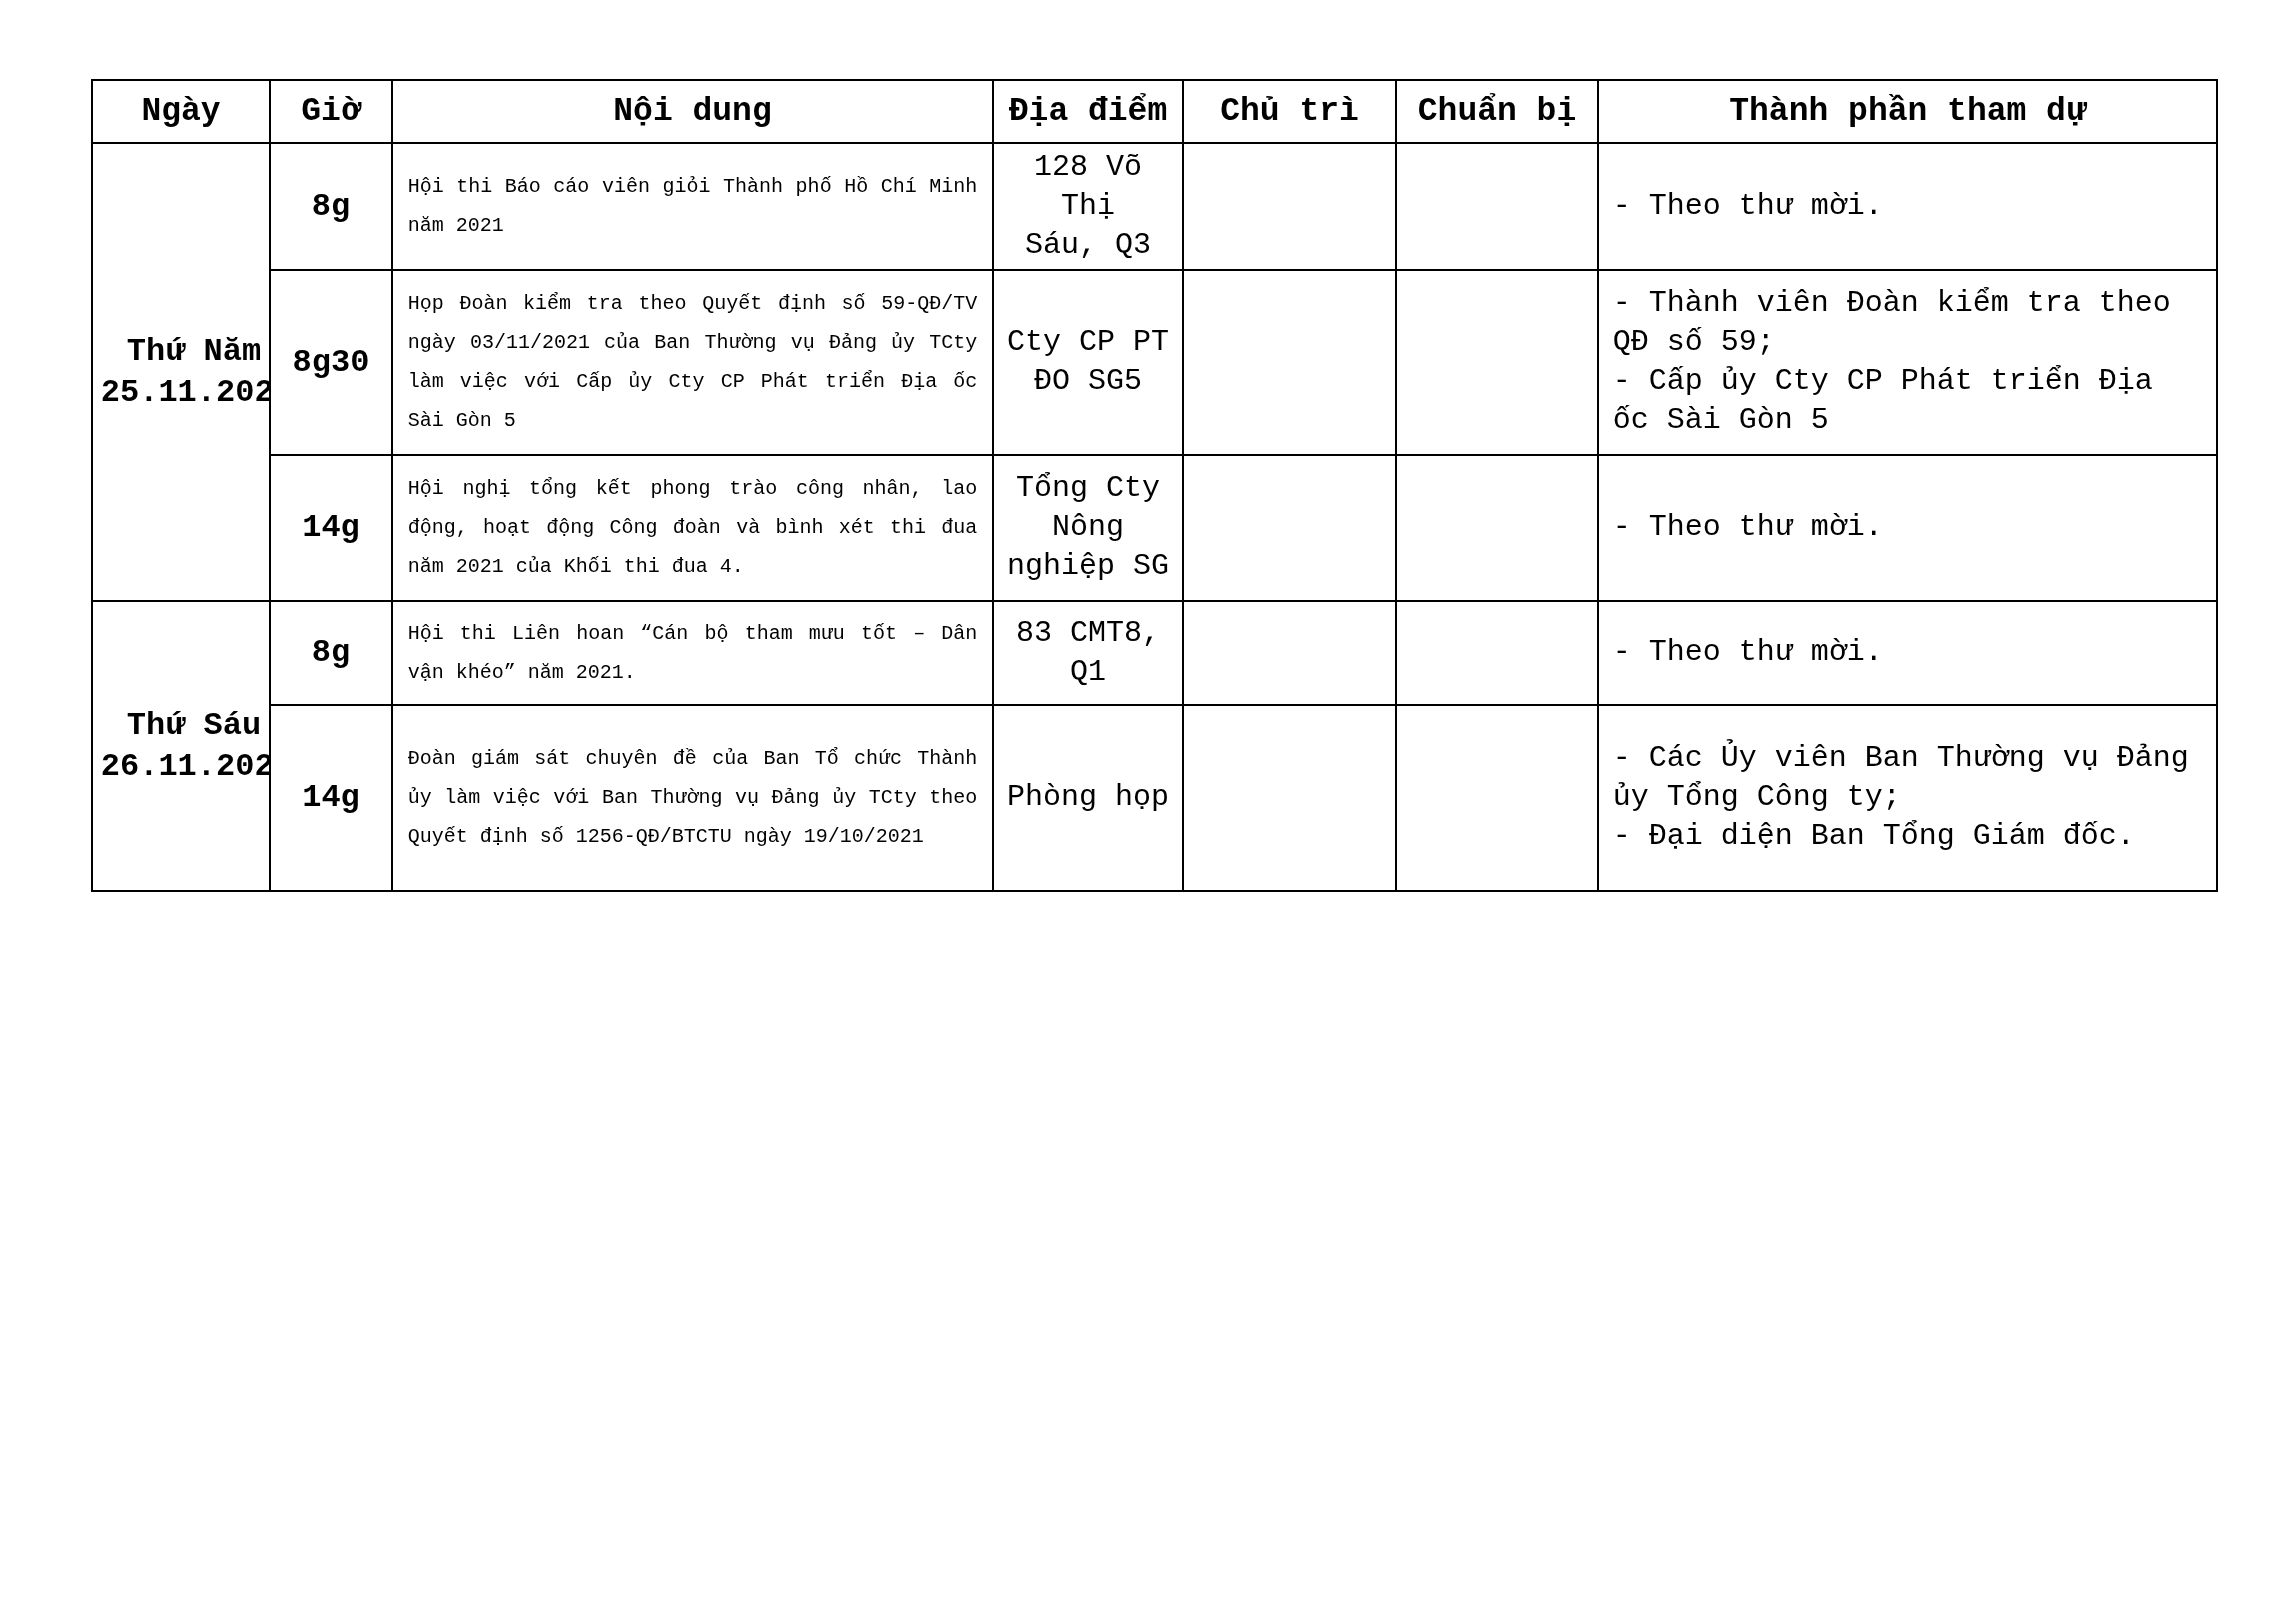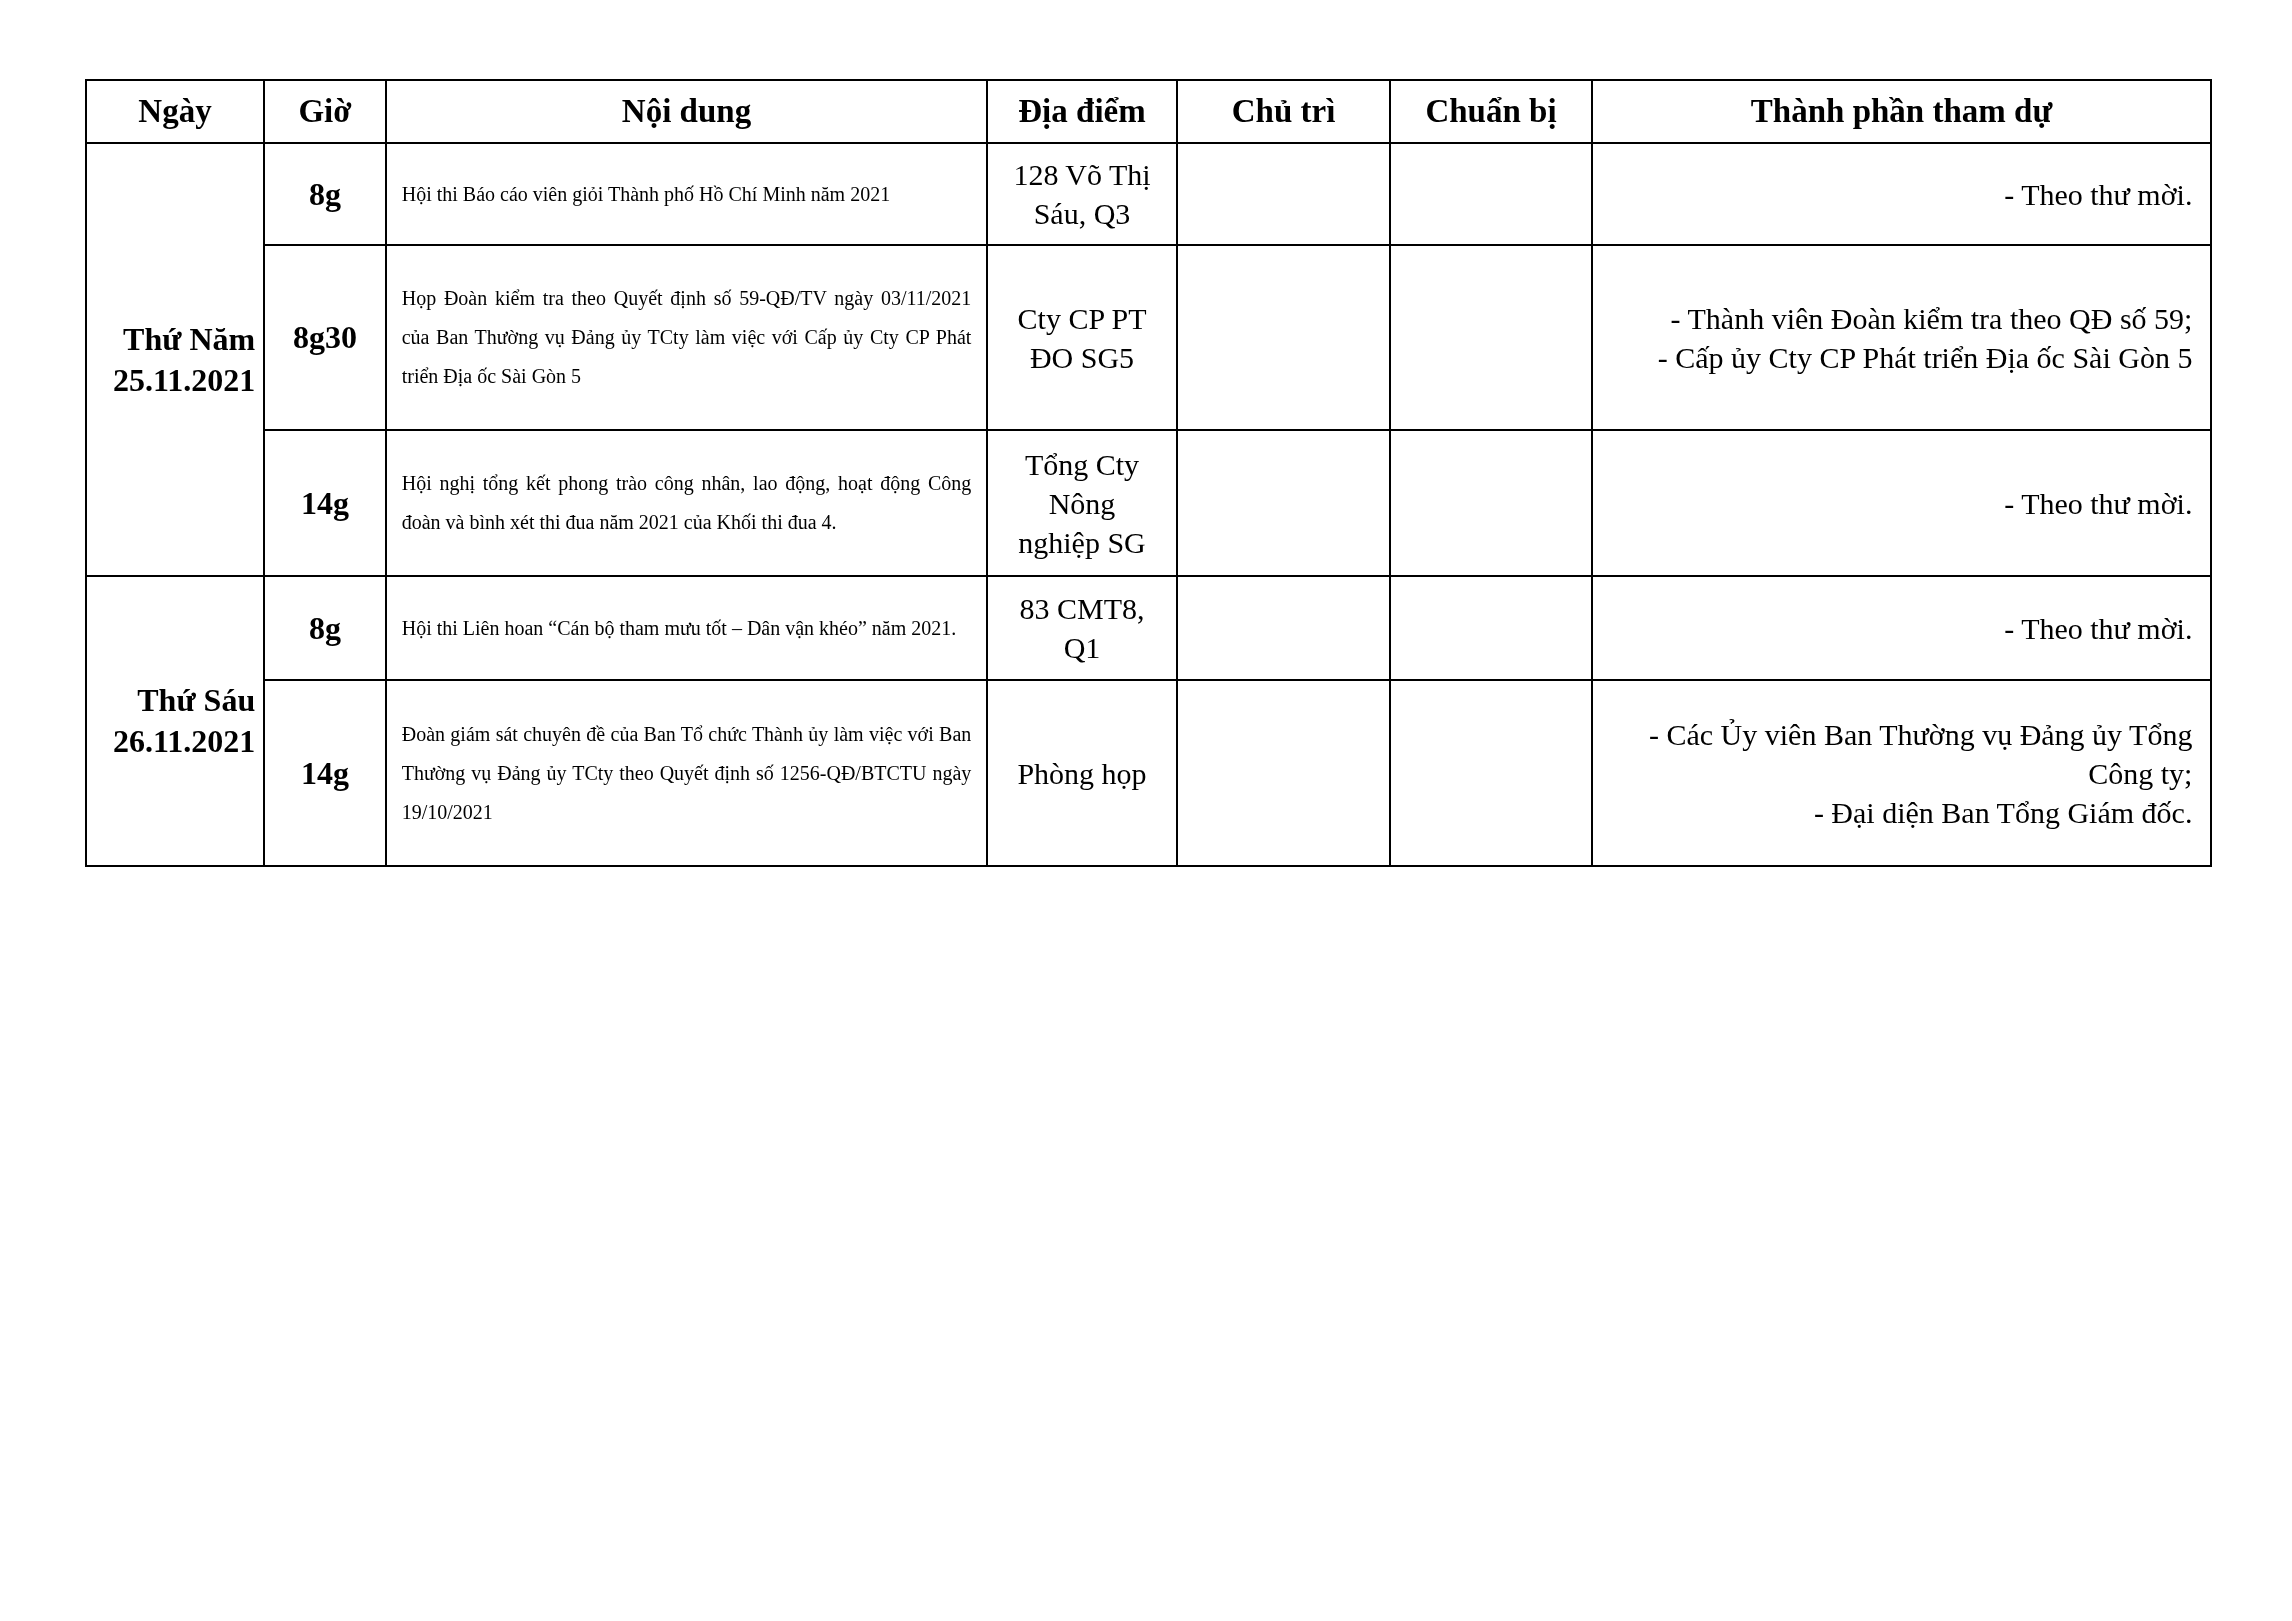--- a/index.html
+++ b/index.html
@@ -10,25 +10,26 @@
   }
   .page {
     position: relative;
     width: 2293px;
     height: 1621px;
     background: #ffffff;
     overflow: hidden;
   }
   table.schedule {
     position: absolute;
-    left: 85px;
+    left: 91px;
     top: 79px;
     width: 2125px;
     border-collapse: collapse;
     table-layout: fixed;
+    font-family: Liberation Mono, monospace;
   }
   .schedule th, .schedule td {
     border: 2.9px solid #000000;
     vertical-align: middle;
     overflow: hidden;
   }
   th.col-h {
     height: 63px;
     font-size: 33px;
     font-weight: bold;
@@ -64,21 +65,21 @@
     line-height: 39px;
     text-align: center;
     padding: 3.9px 5.9px;
   }
   td.chair-cell, td.prep-cell {
     font-size: 30px;
   }
   td.part-cell {
     font-size: 30px;
     line-height: 39px;
-    text-align: right;
+    text-align: left;
     padding: 5.9px 17.6px 5.9px 13.7px;
   }
 </style>
 </head>
 <body>
 
 <div class="page">
   <table class="schedule">
     <colgroup>
       <col style="width:178px">

